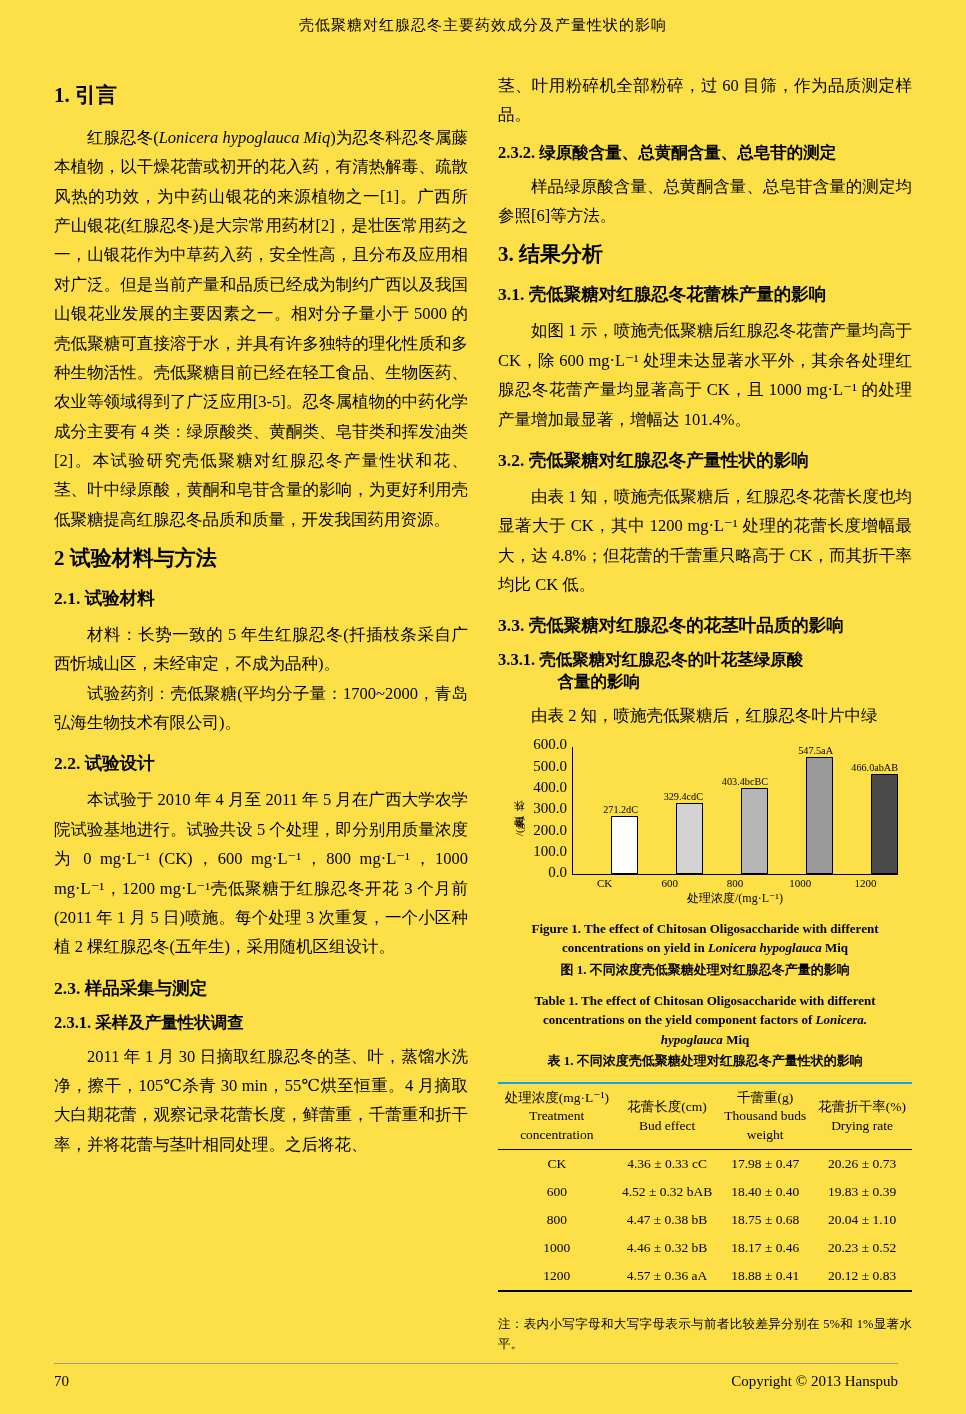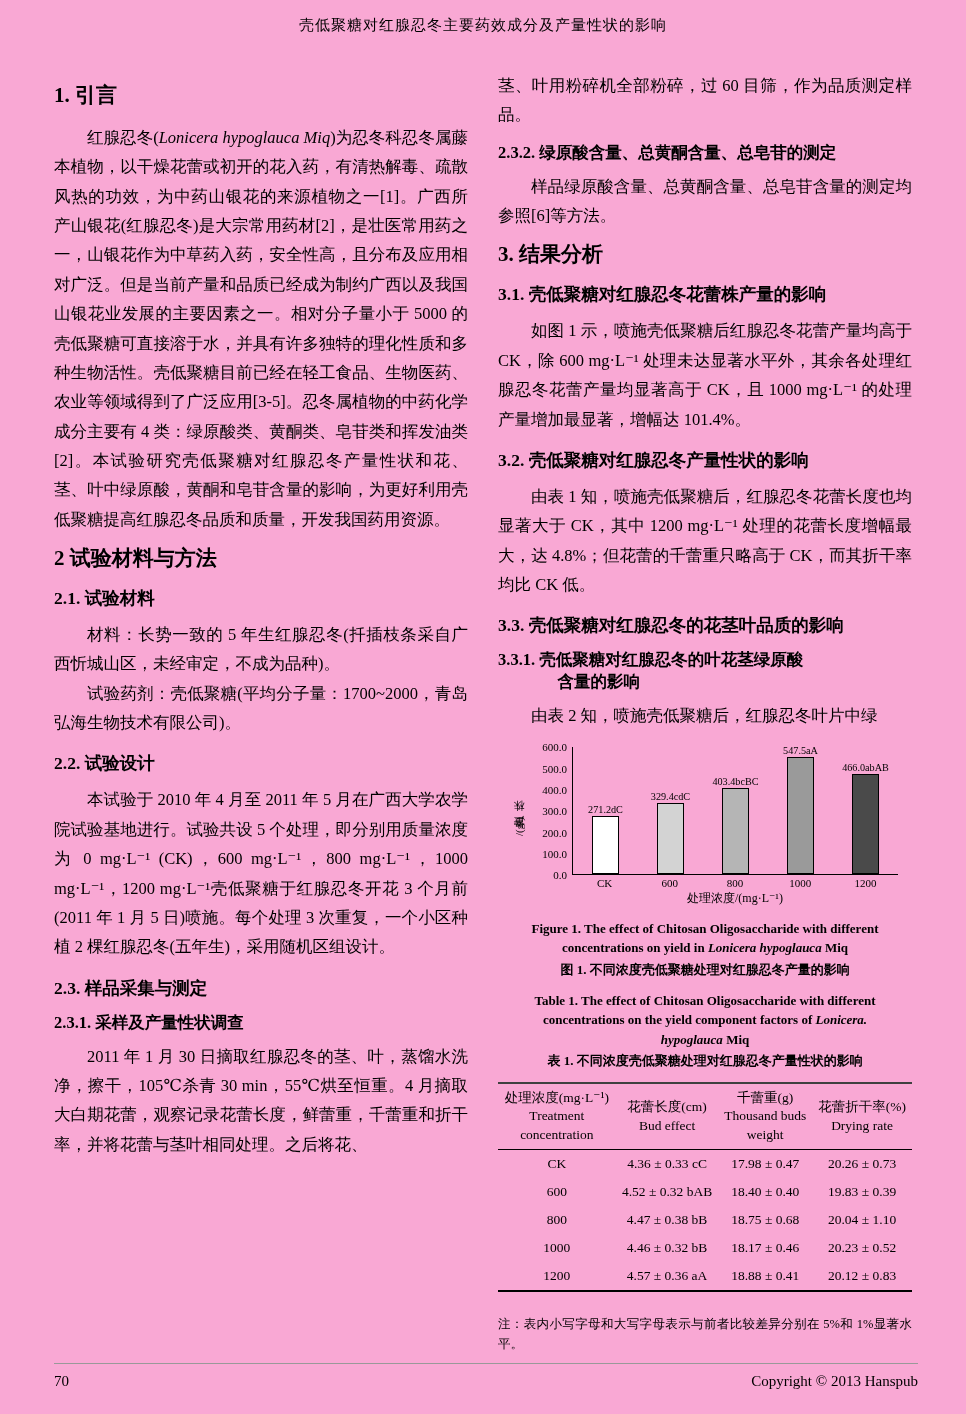--- a/index.html
+++ b/index.html
@@ -1,18 +1,18 @@
 <!DOCTYPE html>
 <html><head>
 <meta charset="utf-8">
 <style>
   * { margin:0; padding:0; box-sizing:border-box; }
   html,body { background:#e8e8e8; }
   body { font-family:"Liberation Serif","DejaVu Serif",serif; color:#000; }
-  .page { width:966px; height:1414px; margin:0 auto; background:#f9a8d4; position:relative;
+  .page { width:966px; height:1414px; margin:0 auto; background:#fde047; position:relative;
           padding:12px 54px 70px 54px; overflow:hidden; }
   .header-title { text-align:center; font-size:15px; letter-spacing:1px; padding-top:4px; }
   .columns { display:flex; gap:30px; margin-top:36px; }
   .col { flex:1; min-width:0; }
 
   .sec-h1 { font-size:21px; font-weight:bold; margin:10px 0 14px; }
   .sec-h2 { font-size:17.5px; font-weight:bold; margin:14px 0 10px; }
   .sec-h3 { font-size:16.5px; font-weight:bold; margin:12px 0 8px; }
   .h3-line2 { padding-left:3.6em; }
 
@@ -21,45 +21,45 @@
   .para i { font-style:italic; }
 
   
   .figure { width:386px; margin:16px auto 6px; }
   .chart-wrap { display:flex; align-items:center; }
   .chart-ylabel { writing-mode:vertical-rl; transform:rotate(180deg); font-size:11px;
                   height:128px; line-height:14px; text-align:center; }
   .chart-main { flex:1; }
   .chart-body { display:flex; }
   .chart-yticks { width:46px; position:relative; height:128px; }
-  .y-tick { position:absolute; right:5px; font-size:11px; white-space:nowrap; }
+  .y-tick { position:absolute; right:5px; font-size:15px; white-space:nowrap; }
   .chart-plot { flex:1; height:128px; border-left:1px solid #000; border-bottom:1px solid #000;
                 display:flex; align-items:flex-end; }
-  .bar-group { flex:1; display:flex; flex-direction:column; align-items:center; justify-content:flex-end; }
+  .bar-group { flex:1; display:flex; flex-direction:column; align-items:flex-end; justify-content:flex-end; }
   .bar-label { font-size:10.2px; margin-bottom:1px; white-space:nowrap; }
   .bar { width:27px; border:1px solid #000; }
   .chart-xrow { display:flex; margin-left:46px; }
   .x-tick { flex:1; text-align:center; font-size:11px; padding-top:2px; }
   .chart-xlabel { text-align:center; font-size:12px; margin-left:46px; padding-top:1px; }
 
   .fig-caption-en, .tbl-caption-en { font-size:13px; font-weight:bold; text-align:center;
       line-height:1.5; margin-top:12px; padding:0 14px; }
   .fig-caption-zh, .tbl-caption-zh { font-size:13px; font-weight:bold; text-align:center; margin-top:3px; }
   .tbl-caption-en { }
 
   
   table.table1 { width:100%; border-collapse:collapse; margin-top:12px; font-size:13.5px; }
-  table.table1 thead tr { border-top:2px solid #404040; border-bottom:1px solid #000; }
+  table.table1 thead tr { border-top:2px solid #0ea5e9; border-bottom:1px solid #000; }
   table.table1 th { font-weight:normal; text-align:center; padding:5px 2px; line-height:1.35; }
   table.table1 td { text-align:center; padding:6px 2px; }
   table.table1 tbody tr:last-child { border-bottom:2px solid #000; }
   .table-note { font-size:12.5px; line-height:1.6; margin-top:22px; text-align:justify; }
 
   
-  .footer { position:absolute; left:54px; right:48px; bottom:24px; border-top:1px solid #999;
+  .footer { position:absolute; left:54px; right:68px; bottom:24px; border-top:1px solid #999;
             padding-top:9px; display:flex; justify-content:space-between; font-size:15px; }
 </style>
 </head>
 <body>
 
 <div class="page">
 
   <div class="header-title">壳低聚糖对红腺忍冬主要药效成分及产量性状的影响</div>
 
   <div class="columns">

